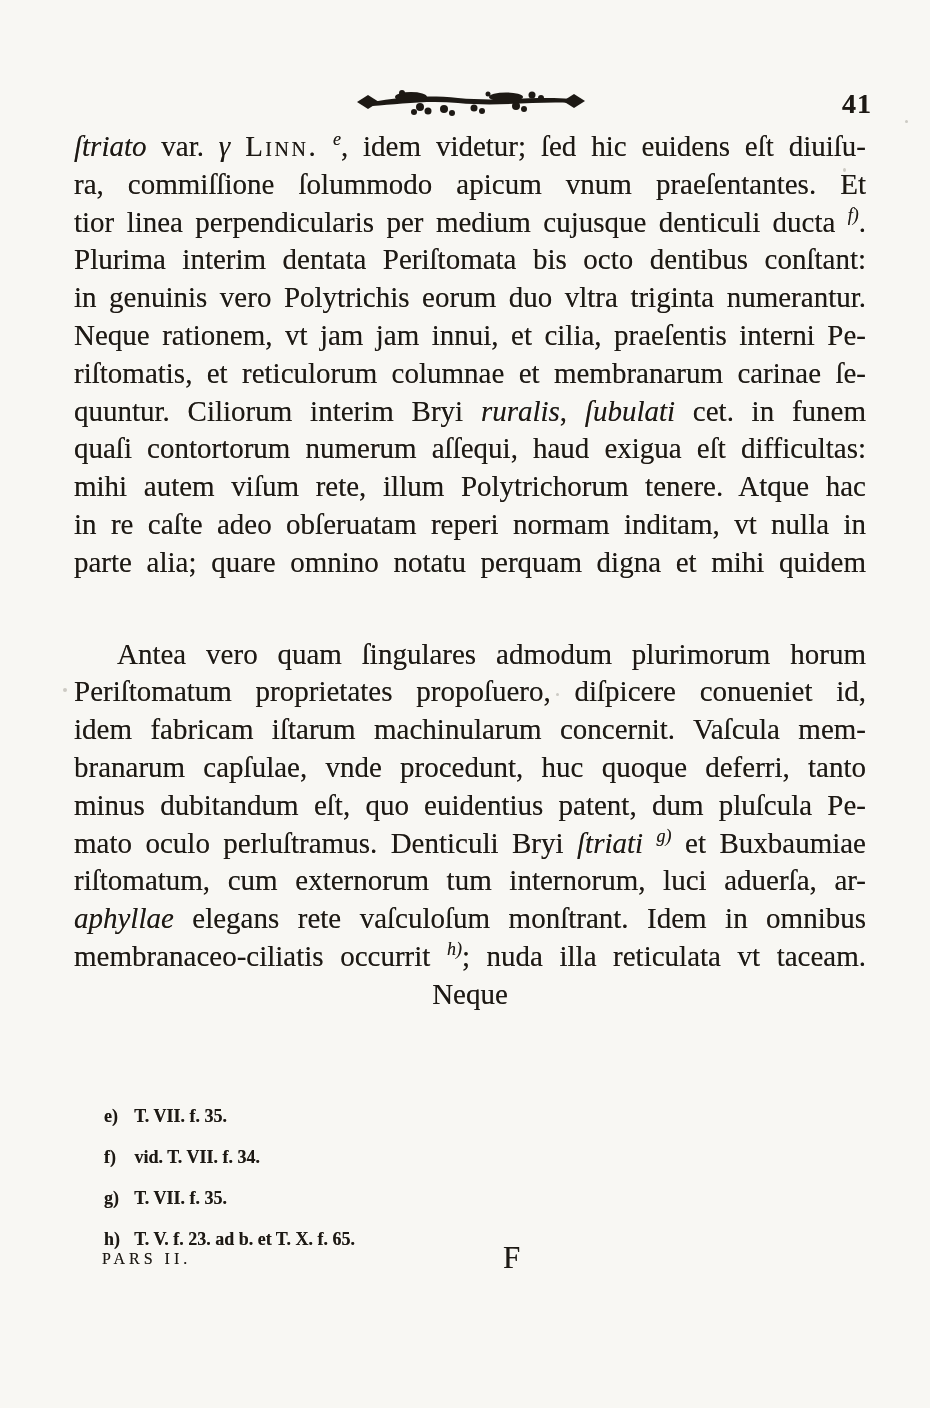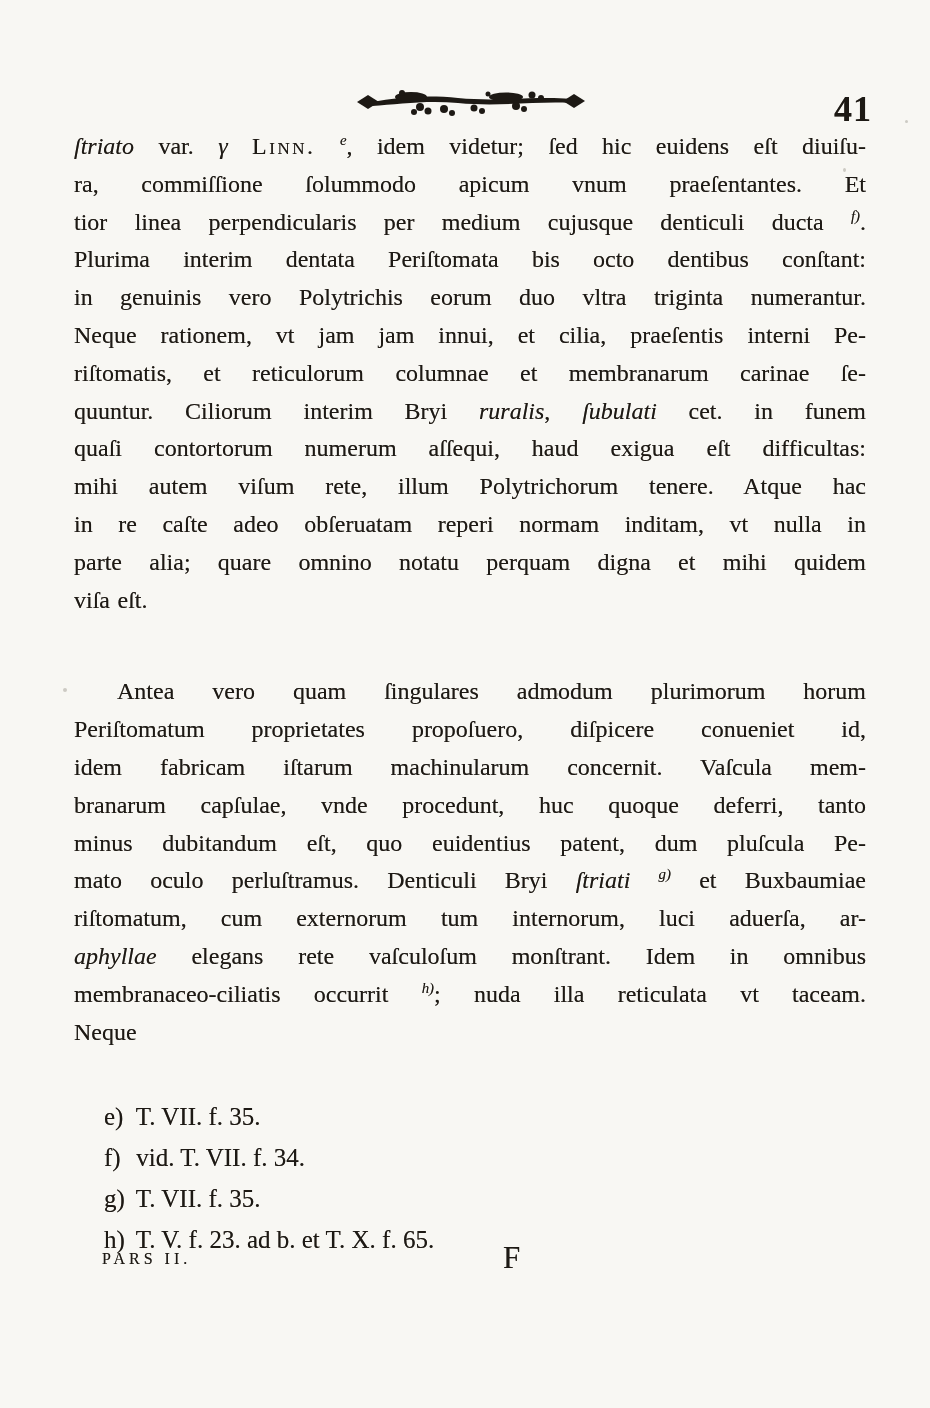--- a/index.html
+++ b/index.html
@@ -7,33 +7,33 @@
     position:relative;
     width:930px;height:1408px;
     background:#f8f7f3;
     color:#1d1914;
     font-family:"Liberation Serif","DejaVu Serif",serif;
     overflow:hidden;
     text-shadow:0 0 0.5px rgba(25,18,10,0.55);
   }
   
   .ornament{position:absolute;left:356px;top:84px;width:230px;height:38px;}
-  .pagenum{position:absolute;top:88px;right:58px;font-size:36px;font-weight:bold;letter-spacing:1px;}
+  .pagenum{position:absolute;top:88px;right:58px;font-size:28px;font-weight:bold;letter-spacing:1px;}
   
-  .textblock{position:absolute;left:74px;top:128px;width:792px;font-size:24px;line-height:37.8px;word-spacing:1.5px;}
+  .textblock{position:absolute;left:74px;top:128px;width:792px;font-size:29px;line-height:37.8px;word-spacing:1.5px;}
   .line{text-align:justify;text-align-last:justify;white-space:normal;}
   .line.nojust{text-align:left;text-align-last:left;}
   .line.ind{text-indent:43px;}
   .line em{font-style:italic;}
   .line .sc{font-variant:small-caps;letter-spacing:2.5px;}
   .line sup{font-size:0.62em;font-style:italic;vertical-align:super;line-height:0;}
   .para2{margin-top:54px;}
-  .catchword{text-align:left;line-height:37.8px;}
+  .catchword{text-align:center;line-height:37.8px;}
   
-  .footnotes{position:absolute;left:104px;top:1096px;width:700px;font-size:25px;line-height:41px;}
+  .footnotes{position:absolute;left:104px;top:1096px;width:700px;font-size:18px;line-height:41px;font-weight:bold;}
   .fnmark{display:inline-block;min-width:26px;}
   
   .part{position:absolute;left:102px;top:1250px;font-size:16px;letter-spacing:4px;}
   .signature{position:absolute;left:503px;top:1240px;font-size:31px;}
   
   .speck{position:absolute;border-radius:50%;background:#8d887e;opacity:.4;}
 </style>
 </head>
 <body>
 
@@ -73,21 +73,20 @@
         <div class="line"><span>tior linea perpendicularis per medium cujusque denticuli ducta </span><sup>f)</sup><span>.</span></div>
         <div class="line"><span>Plurima interim dentata Periſtomata bis octo dentibus conſtant:</span></div>
         <div class="line"><span>in genuinis vero Polytrichis eorum duo vltra triginta numerantur.</span></div>
         <div class="line"><span>Neque rationem, vt jam jam innui, et cilia, praeſentis interni Pe-</span></div>
         <div class="line"><span>riſtomatis, et reticulorum columnae et membranarum carinae ſe-</span></div>
         <div class="line"><span>quuntur. Ciliorum interim Bryi </span><em>ruralis</em><span>, </span><em>ſubulati</em><span> cet. in funem</span></div>
         <div class="line"><span>quaſi contortorum numerum aſſequi, haud exigua eſt difficultas:</span></div>
         <div class="line"><span>mihi autem viſum rete, illum Polytrichorum tenere. Atque hac</span></div>
         <div class="line"><span>in re caſte adeo obſeruatam reperi normam inditam, vt nulla in</span></div>
         <div class="line"><span>parte alia; quare omnino notatu perquam digna et mihi quidem</span></div>
-        <div class="line nojust"><span>viſa eſt.</span></div>
       </div>
     <div id="para2" class="para para2">
         <div class="line ind"><span>Antea vero quam ſingulares admodum plurimorum horum</span></div>
         <div class="line"><span>Periſtomatum proprietates propoſuero, diſpicere conueniet id,</span></div>
         <div class="line"><span>idem fabricam iſtarum machinularum concernit. Vaſcula mem-</span></div>
         <div class="line"><span>branarum capſulae, vnde procedunt, huc quoque deferri, tanto</span></div>
         <div class="line"><span>minus dubitandum eſt, quo euidentius patent, dum pluſcula Pe-</span></div>
         <div class="line"><span>mato oculo perluſtramus. Denticuli Bryi </span><em>ſtriati</em><span> </span><sup>g)</sup><span> et Buxbaumiae</span></div>
         <div class="line"><span>riſtomatum, cum externorum tum internorum, luci aduerſa, ar-</span></div>
         <div class="line"><em>aphyllae</em><span> elegans rete vaſculoſum monſtrant. Idem in omnibus</span></div>

